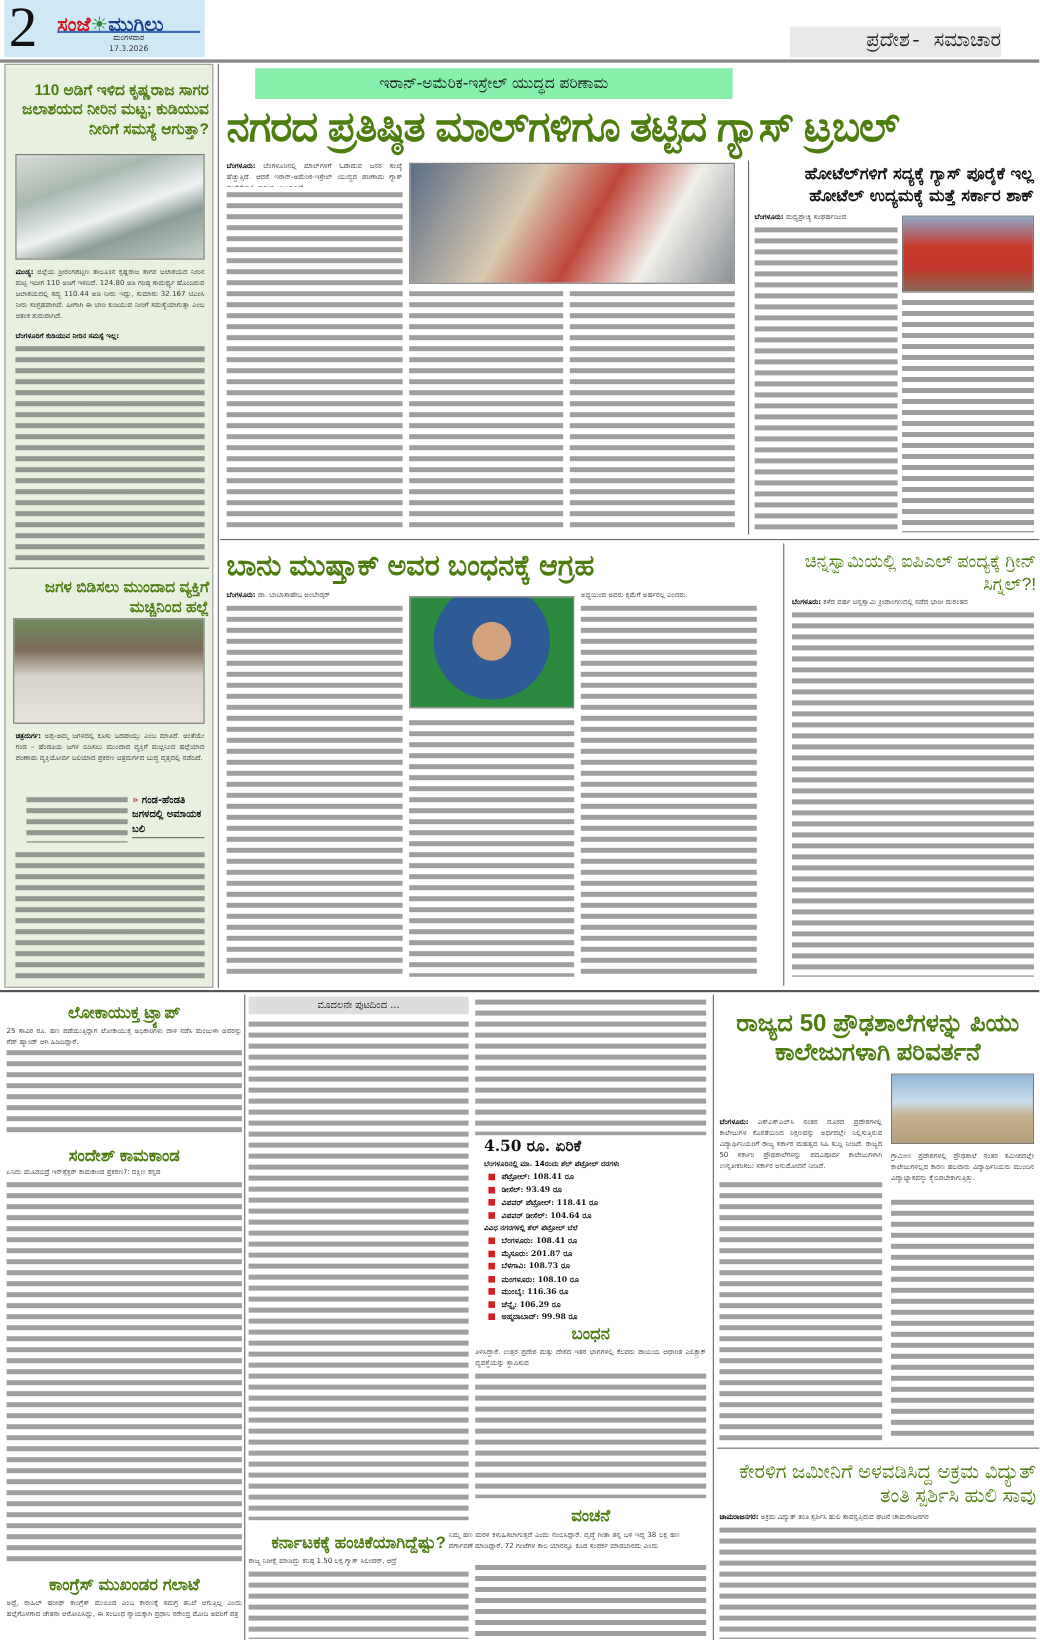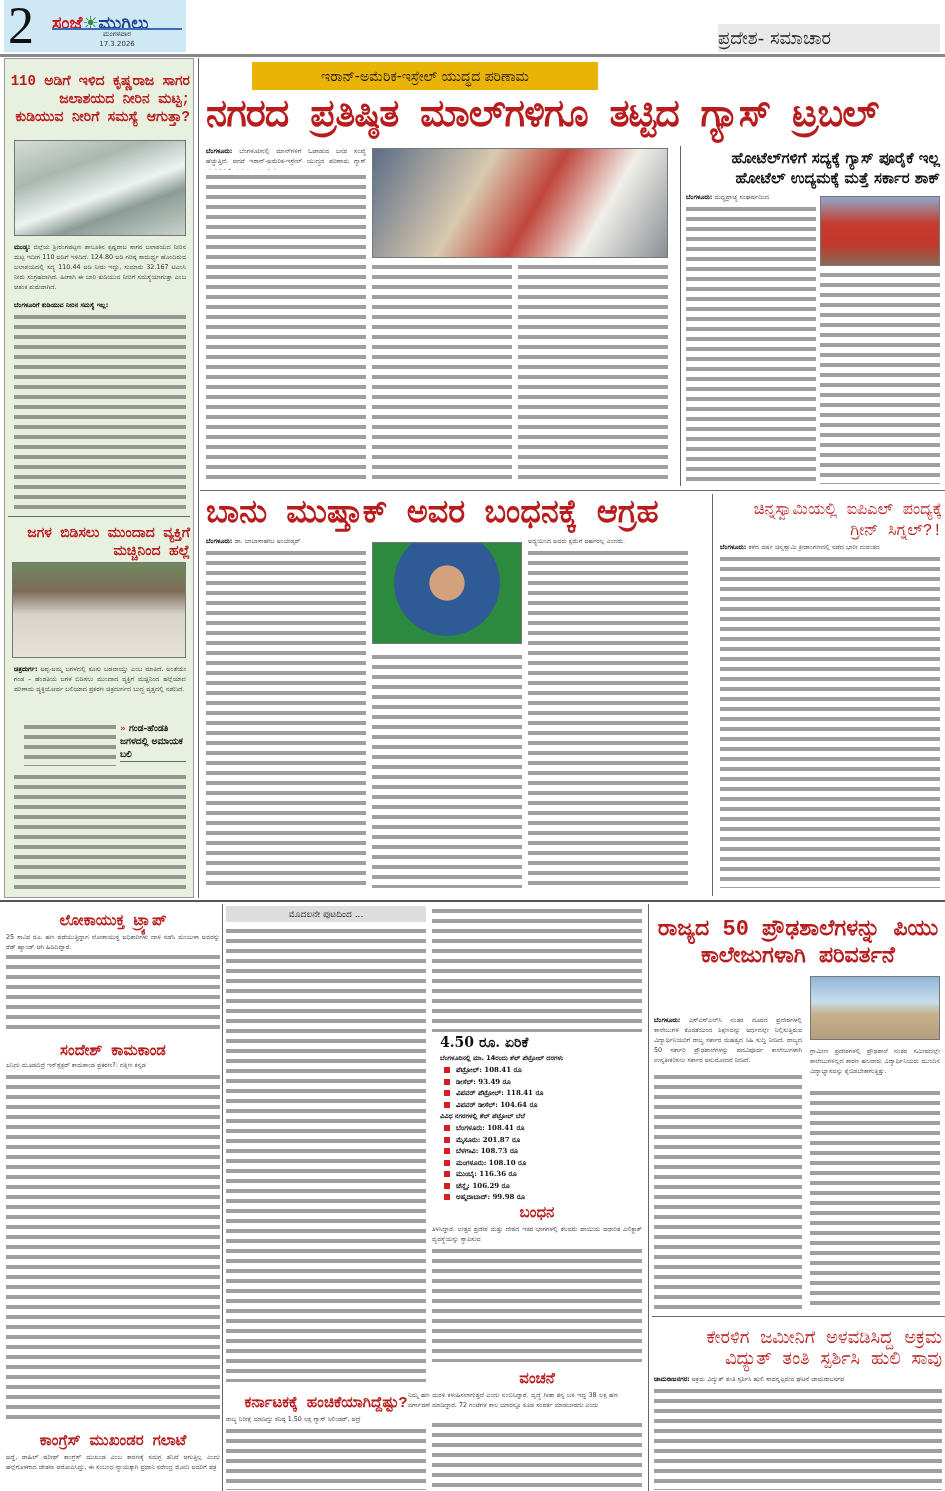--- a/index.html
+++ b/index.html
@@ -3,46 +3,46 @@
 <meta charset="utf-8">
 <style>
   * { box-sizing: border-box; margin: 0; padding: 0; }
   body { width: 945px; height: 1491px; background: #fff; font-family: "DejaVu Sans", sans-serif; color: #111; position: relative; overflow: hidden; }
   .abs { position: absolute; }
   .body-text { font-size: 6.4px; line-height: 10px; color: #333; text-align: justify; }
   .body-text b { color: #000; }
   .lines { background-image: repeating-linear-gradient(180deg, transparent 0 3px, rgba(80,80,80,.55) 3px 7px, transparent 7px 10px); background-size: 100% 10px; }
   .rule-v { position: absolute; width: 1px; background: #666; }
   .rule-h { position: absolute; height: 1px; background: #666; }
-  h1,h2,h3 { font-family: Liberation Mono, monospace; font-weight: bold; color: #b91c1c; }
+  h1,h2,h3 { font-family: Liberation Sans, sans-serif; font-weight: bold; color: #4d7c0f; }
   
   .masthead { left: 4px; top: 0; width: 182px; height: 52px; background: #cfe8f5; }
   .page-num { left: 8px; top: -4px; font-family: "Liberation Serif", serif; font-size: 52px; color: #111; }
   .brand { left: 52px; top: 12px; font-size: 18px; font-weight: bold; }
   .brand .r { color: #d0161d; }
   .brand .b { color: #1a3f8a; }
   .mast-rule { left: 52px; top: 28px; width: 130px; height: 2px; background: #3a6db5; }
   .weekday { left: 52px; top: 30px; width: 130px; text-align: center; font-size: 7px; }
   .date { left: 52px; top: 40px; width: 130px; text-align: center; font-size: 7px; color: #333; }
-  .section-tag { left: 718px; top: 24px; width: 222px; height: 28px; background: #e9e9e9; font-size: 18px; text-align: left; line-height: 28px; color: #222; }
+  .section-tag { left: 718px; top: 24px; width: 192px; height: 28px; background: #e9e9e9; font-size: 18px; text-align: right; line-height: 28px; color: #222; font-family: Liberation Mono, monospace; }
   .top-rule { left: 0; top: 54px; width: 945px; height: 3px; background: #888; }
   
   .sidebar-bg { left: 4px; top: 58px; width: 190px; height: 840px; background: #e8f0e0; border: 1px solid #999; }
   .side-title { font-size: 14px; line-height: 18px; text-align: right; }
   .photo { background: linear-gradient(135deg, #b9c7c2 0%, #8ba3a0 40%, #e8efe8 60%, #9aa69a 100%); border: 1px solid #777; }
   .photo.dam { background: linear-gradient(160deg, #d7dcd6 0%, #a9b8b0 30%, #eef3f2 55%, #8c9c96 70%, #c8d2cc 100%); }
   .photo.street { background: linear-gradient(180deg, #6f8a5e 0%, #7c6b57 30%, #d8d4cc 55%, #e6e2da 100%); }
   .photo.mall { background: linear-gradient(120deg, #5b6d86 0%, #d9c9b0 35%, #c0463c 55%, #f0efe9 75%, #8a8f95 100%); }
   .photo.gas { background: linear-gradient(180deg, #8fa7c9 0%, #c73a2c 40%, #c0392b 70%, #8a6a58 100%); }
   .photo.person { background: radial-gradient(circle at 50% 40%, #d3a27c 0 18%, #2e5a96 19%, #2e5a96 55%, #2b8a3e 56%); }
   .photo.vidhana { background: linear-gradient(180deg, #8fb6d8 0%, #c9ddeb 40%, #c7b18d 60%, #b59e7c 100%); }
-  .kicker { left: 232px; top: 62px; width: 346px; height: 28px; background: #eab308; text-align: center; font-size: 14px; line-height: 28px; margin-left: 20px; }
+  .kicker { left: 232px; top: 62px; width: 434px; height: 28px; background: #86efac; text-align: center; font-size: 14px; line-height: 28px; }
   .lead-headline { left: 206px; top: 94px; width: 735px; font-size: 38px; line-height: 44px; font-weight: 900; letter-spacing: -1px; }
   .sub-headline { font-size: 15px; line-height: 20px; text-align: right; font-weight: bold; }
-  .big-headline { font-size: 32px; line-height: 36px; font-weight: 900; }
+  .big-headline { font-size: 26px; line-height: 36px; font-weight: 900; }
   .mid-headline { font-size: 18px; line-height: 21px; text-align: right; font-weight: normal; }
   .section-hd { font-size: 15px; text-align: center; }
   .continued { left: 226px; top: 906px; width: 200px; height: 16px; background: #ddd; text-align: center; font-size: 9px; line-height: 16px; }
   .bullet-list li { list-style: none; font-size: 7px; line-height: 11.5px; font-weight: bold; font-family: "DejaVu Serif", serif; }
   .bullet-list li::before { content: ""; display: inline-block; width: 6px; height: 6px; background: #d81e25; margin-right: 6px; vertical-align: -1px; }
   .rates-title { font-size: 14px; font-weight: bold; font-family: "DejaVu Serif", serif; }
   .small-hd { font-size: 6.5px; font-weight: bold; }
   .pullquote { font-size: 9px; font-weight: bold; line-height: 13px; border-bottom: 1px solid #666; }
   .pullquote .arrow { color: #c0392b; }
 </style>

